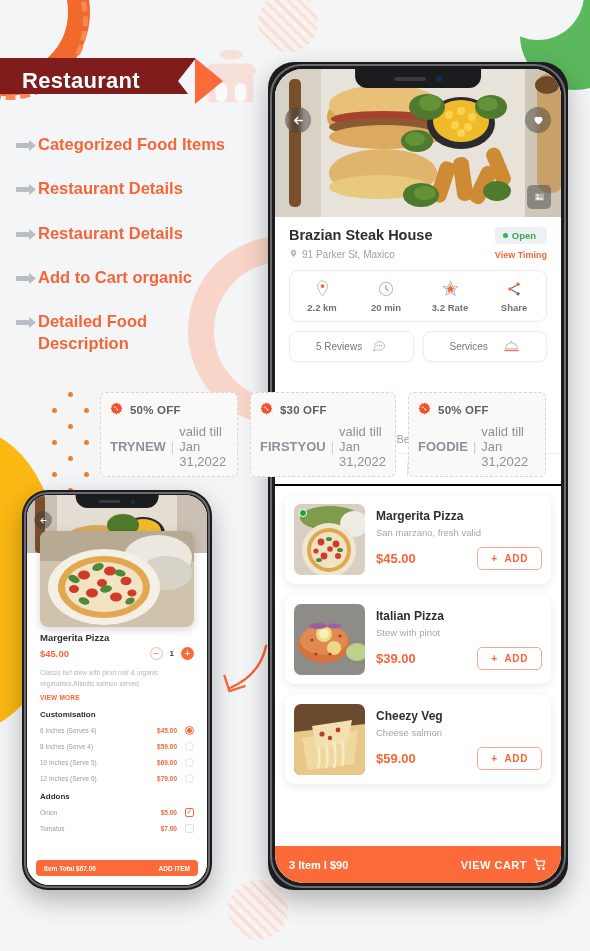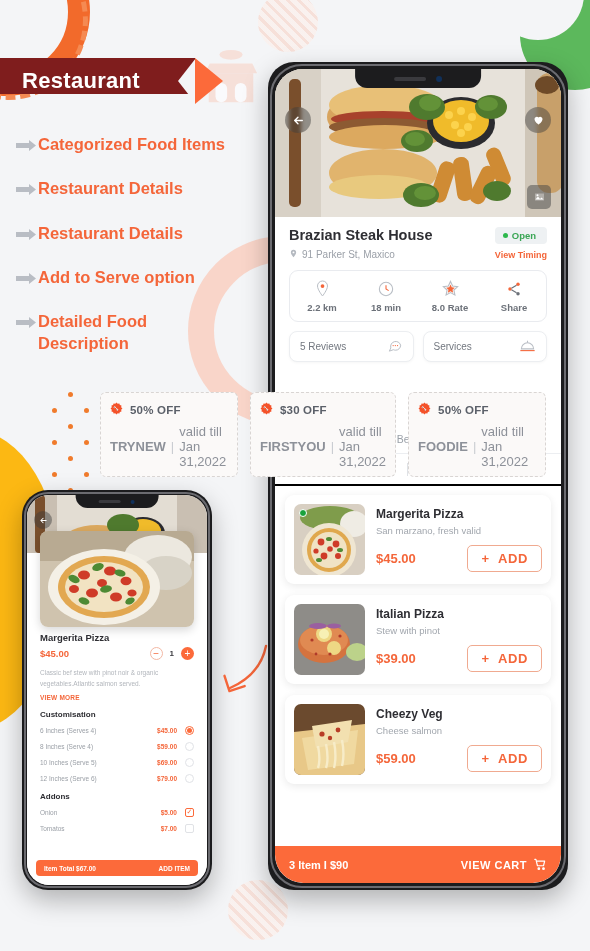--- a/index.html
+++ b/index.html
@@ -138,21 +138,21 @@
     display:flex; padding:8px 0; background:#fff;
   }
   .stat { flex:1; text-align:center; }
   .stat-ic { height:19px; display:flex; align-items:center; justify-content:center; }
   .stat-lb { font-size:9.5px; color:#6c7179; margin-top:4px; font-weight:bold; }
 
   .pills { display:flex; gap:9px; margin:9px 14px 0; }
   .pill {
     flex:1; border:1px solid #eceef1; border-radius:8px; background:#fff;
     height:31px; display:flex; align-items:center; justify-content:space-between;
-    padding:0 10px; box-shadow:0 1px 3px rgba(0,0,0,.04);
+    padding:0 26px; box-shadow:0 1px 3px rgba(0,0,0,.04);
   }
   .pill span { font-size:10px; color:#72777f; }
 
   .offers-strip {
     position:absolute; left:-168px; top:318px; width:446px;
     display:flex; gap:12px; z-index:20;
   }
   .offer {
     flex:1; background:#fbf9f8; border:1px dashed #d9d5d3; border-radius:6px;
     padding:8px 9px 7px;
@@ -187,21 +187,21 @@
   }
   .food-thumb { position:relative; width:71px;height:71px;border-radius:7px;overflow:hidden;flex:0 0 71px; }
   .veg-dot { position:absolute; left:5px; top:5px; width:8px;height:8px;border-radius:50%;background:#19a23c;border:1.5px solid #fff; }
   .food-info { flex:1; min-width:0; }
   .food-name { font-size:12px;font-weight:bold;color:#2e2e33; }
   .food-desc { font-size:9.5px;color:#a2a7ae;margin-top:4px; }
   .food-bottom { display:flex;align-items:center;justify-content:space-between;margin-top:9px; }
   .food-price { font-size:13px;font-weight:bold;color:#f4663a; }
   .add-btn {
     border:1px solid #f0aa90; border-radius:5px; padding:5px 13px;
-    font-size:13px;font-weight:bold;color:#f4663a; letter-spacing:.6px; background:#fff;
+    font-size:10px;font-weight:bold;color:#f4663a; letter-spacing:.6px; background:#fff;
   }
 
   .cartbar {
     position:absolute;left:0;right:0;bottom:0;height:37px;background:#fc6a3a;
     display:flex;align-items:center;justify-content:space-between;padding:0 14px;
     border-bottom-left-radius:28px;border-bottom-right-radius:28px;
   }
   .cartbar .l { color:#fff;font-size:11px;font-weight:bold; }
   .cartbar .r { color:#fff;font-size:11px;font-weight:bold;display:flex;align-items:center;gap:6px;letter-spacing:.5px; }
 
@@ -316,21 +316,21 @@
         </svg>
     </span>
     <span class="feat-txt">Restaurant Details</span>
   </div>
   <div class="feat">
     <span class="feat-arrow">
       <svg width="20" height="11" viewBox="0 0 20 11">
           <path d="M0 3 L13 3 L13 0 L20 5.5 L13 11 L13 8 L0 8 Z" fill="#b9bdc4"></path>
         </svg>
     </span>
-    <span class="feat-txt">Add to Serve option</span>
+    <span class="feat-txt">Add to Cart organic</span>
   </div>
   <div class="feat">
     <span class="feat-arrow">
       <svg width="20" height="11" viewBox="0 0 20 11">
           <path d="M0 3 L13 3 L13 0 L20 5.5 L13 11 L13 8 L0 8 Z" fill="#b9bdc4"></path>
         </svg>
     </span>
     <span class="feat-txt" style="max-width:150px">Detailed Food Description</span>
   </div>
 </div>
@@ -441,30 +441,30 @@
         </div>
         <div class="stat-lb">2.2 km</div>
       </div>
       <div class="stat">
         <div class="stat-ic">
           <svg width="16" height="16" viewBox="0 0 24 24" fill="none" stroke="#b9bec5" stroke-width="1.6">
               <circle cx="12" cy="12" r="10"></circle>
               <path d="M12 6.5V12l4 2.5" stroke="#f4663a"></path>
             </svg>
         </div>
-        <div class="stat-lb">18 min</div>
+        <div class="stat-lb">20 min</div>
       </div>
       <div class="stat">
         <div class="stat-ic">
           <svg width="17" height="17" viewBox="0 0 24 24" fill="none" stroke="#b9bec5" stroke-width="1.6">
               <path d="M12 2l3 6.5 7 .8-5.2 4.8 1.4 7L12 17.8 5.8 21.1l1.4-7L2 9.3l7-.8z"></path>
               <path d="M12 6.5l1.8 3.9 4.2.5-3.1 2.9.8 4.2-3.7-2-3.7 2 .8-4.2L6 10.9l4.2-.5z" fill="#f4663a" stroke="none"></path>
             </svg>
         </div>
-        <div class="stat-lb">8.0 Rate</div>
+        <div class="stat-lb">3.2 Rate</div>
       </div>
       <div class="stat">
         <div class="stat-ic">
           <svg width="16" height="16" viewBox="0 0 24 24" fill="none" stroke="#6c7179" stroke-width="1.8">
               <circle cx="18" cy="5" r="2.6" fill="#f4663a" stroke="none"></circle>
               <circle cx="6" cy="12" r="2.6" fill="#f4663a" stroke="none"></circle>
               <circle cx="18" cy="19" r="2.6" fill="#6c7179" stroke="none"></circle>
               <path d="M8.2 10.8l7.6-4.4M8.2 13.2l7.6 4.4"></path>
             </svg>
         </div>

